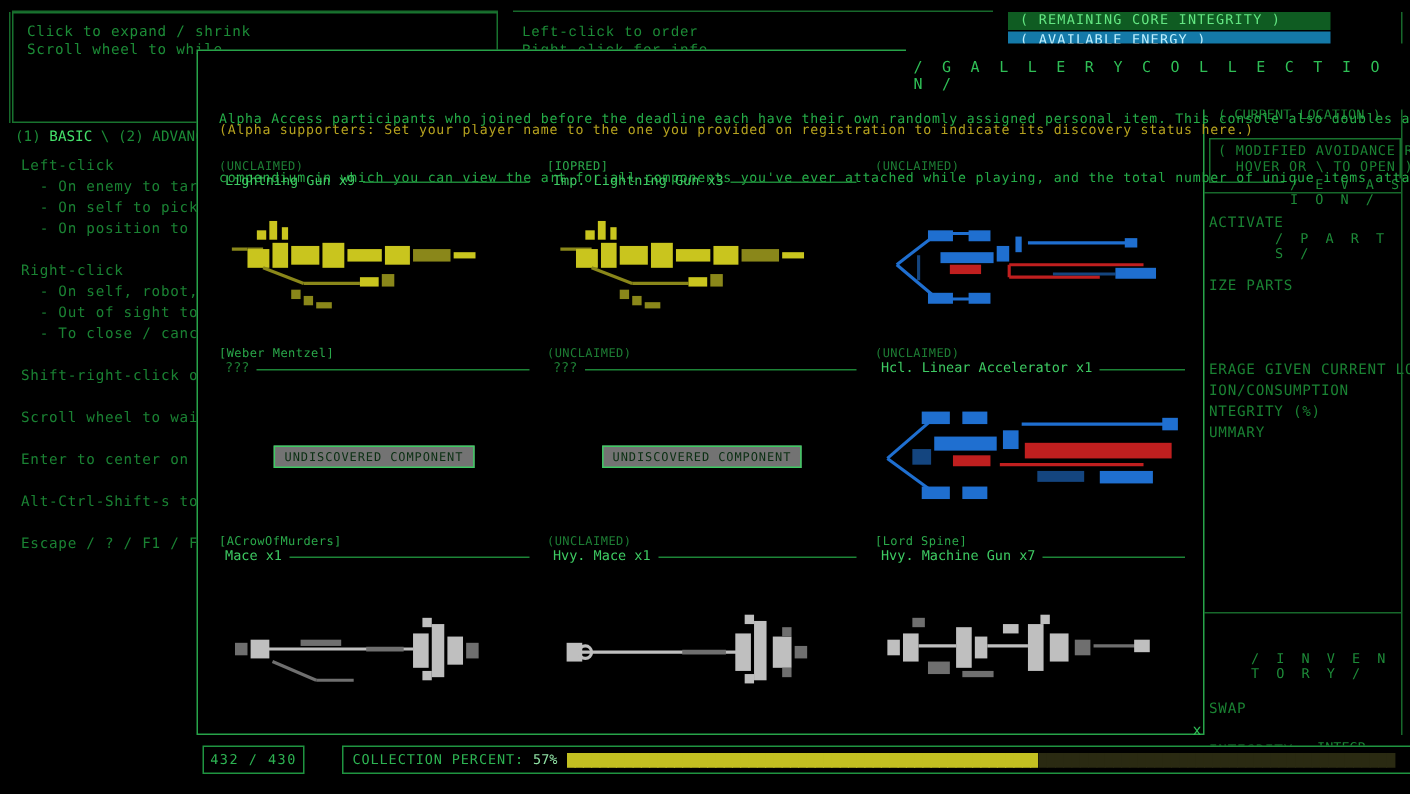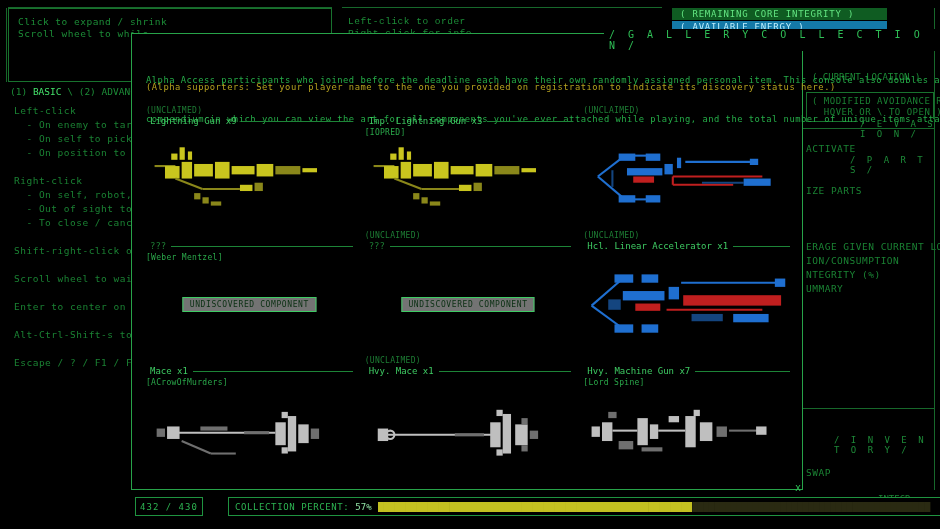--- a/index.html
+++ b/index.html
@@ -100,21 +100,21 @@
   #modal {
     position: absolute; left: 131px; top: 33px;
     width: 672px; height: 457px;
     background: #000;
     border: 1px solid #27a349;
     z-index: 10;
   }
   #modal-title {
     position: absolute; left: 604px; top: 29px;
     color: #2fbf56; font-size: 10px; letter-spacing: 3.5px;
-    background: #000; padding: 0 5px; z-index: 12;
+    background: #000; padding: 11px 5px; z-index: 12;
   }
   #modal-close {
     position: absolute; left: 795px; top: 482px;
     color: #2fbf56; font-size: 10px; z-index: 12;
   }
 
   #intro {
     position: absolute; left: 14px; top: 14px; right: 14px;
     color: #25ad48; font-size: 8.8px; line-height: 13px;
     text-align: center;
@@ -131,21 +131,21 @@
     width: 656px; height: 375px;
     display: grid;
     grid-template-columns: repeat(3, 1fr);
     grid-template-rows: repeat(3, 1fr);
   }
   .cell { position: relative; }
   .owner {
     position: absolute; left: 6px; top: 2px;
     font-size: 8px; color: #1d7d34; letter-spacing: 0.3px;
   }
-  .owner.claimed { color: #2aa84a; margin-top: 22px; }
+  .owner.claimed { color: #2aa84a; }
   .itemname-row {
     position: absolute; left: 10px; top: 12px; right: 6px;
     display: flex; align-items: center; gap: 5px;
   }
   .itemname {
     font-size: 9px; color: #3ecb63; white-space: nowrap;
   }
   .itemname.unknown { color: #1d7d34; }
   .nameline { flex: 1; height: 1px; background: #1d8437; }
   .art {

